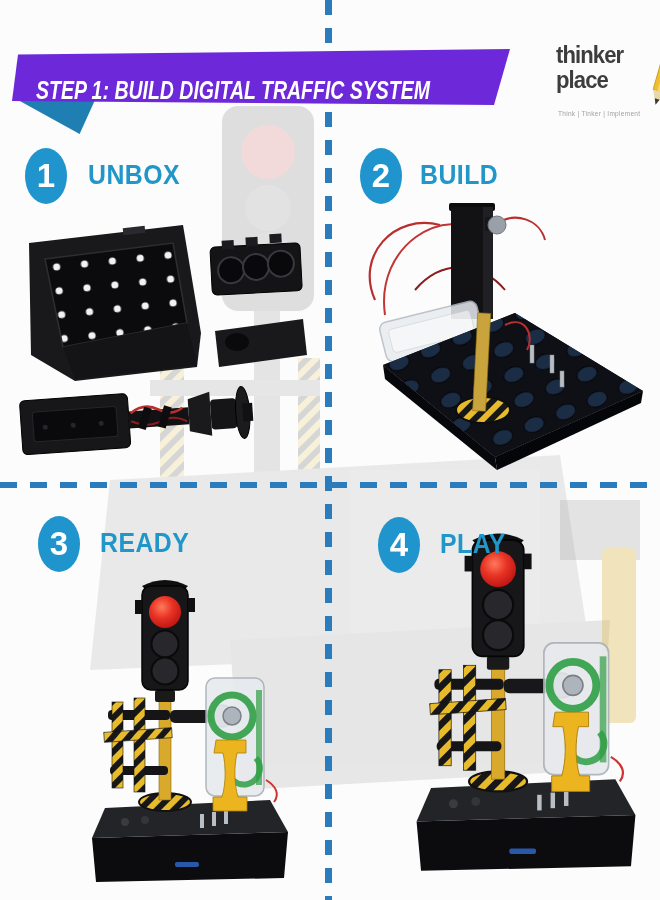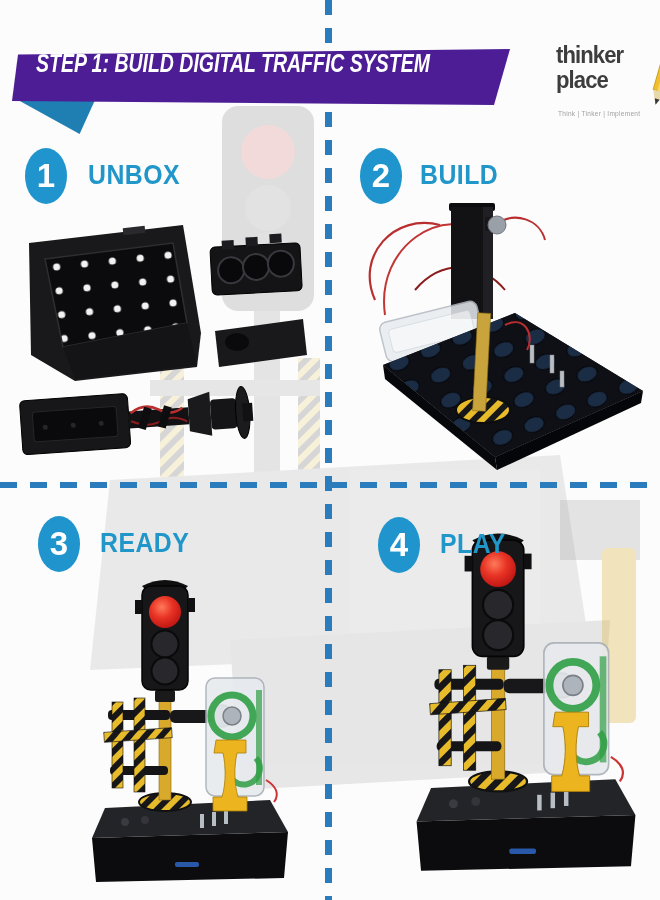--- a/index.html
+++ b/index.html
@@ -14,23 +14,23 @@
     position:absolute;left:325px;top:0;width:7px;height:900px;z-index:1;
     background:repeating-linear-gradient(180deg,#2b7cbc 0 15px,transparent 15px 28px);
   }
   .divider-h{
     position:absolute;left:0;top:482px;width:660px;height:6px;z-index:1;
     background:repeating-linear-gradient(90deg,#2b7cbc 0 17px,transparent 17px 30px);
   }
   
   .banner{
     position:absolute;left:12px;top:49px;width:500px;height:56px;z-index:4;
-    background:#4c1d95;
+    background:#6d28d9;
     clip-path:polygon(1.2% 10%, 99.6% 0%, 96.4% 100%, 0% 93%);
-    display:flex;align-items:flex-start;
+    display:flex;align-items:flex-end;
   }
   .banner-text{
     display:inline-block;white-space:nowrap;color:#ffffff;
     font-size:25px;font-weight:bold;font-style:italic;letter-spacing:0px;
     transform:scaleX(0.78);transform-origin:left center;margin-left:24px;
   }
   .banner-fold{
     position:absolute;left:18px;top:100px;width:77px;height:34px;z-index:3;
     background:#1f7fb2;clip-path:polygon(0 0,100% 0,80% 100%);
   }

